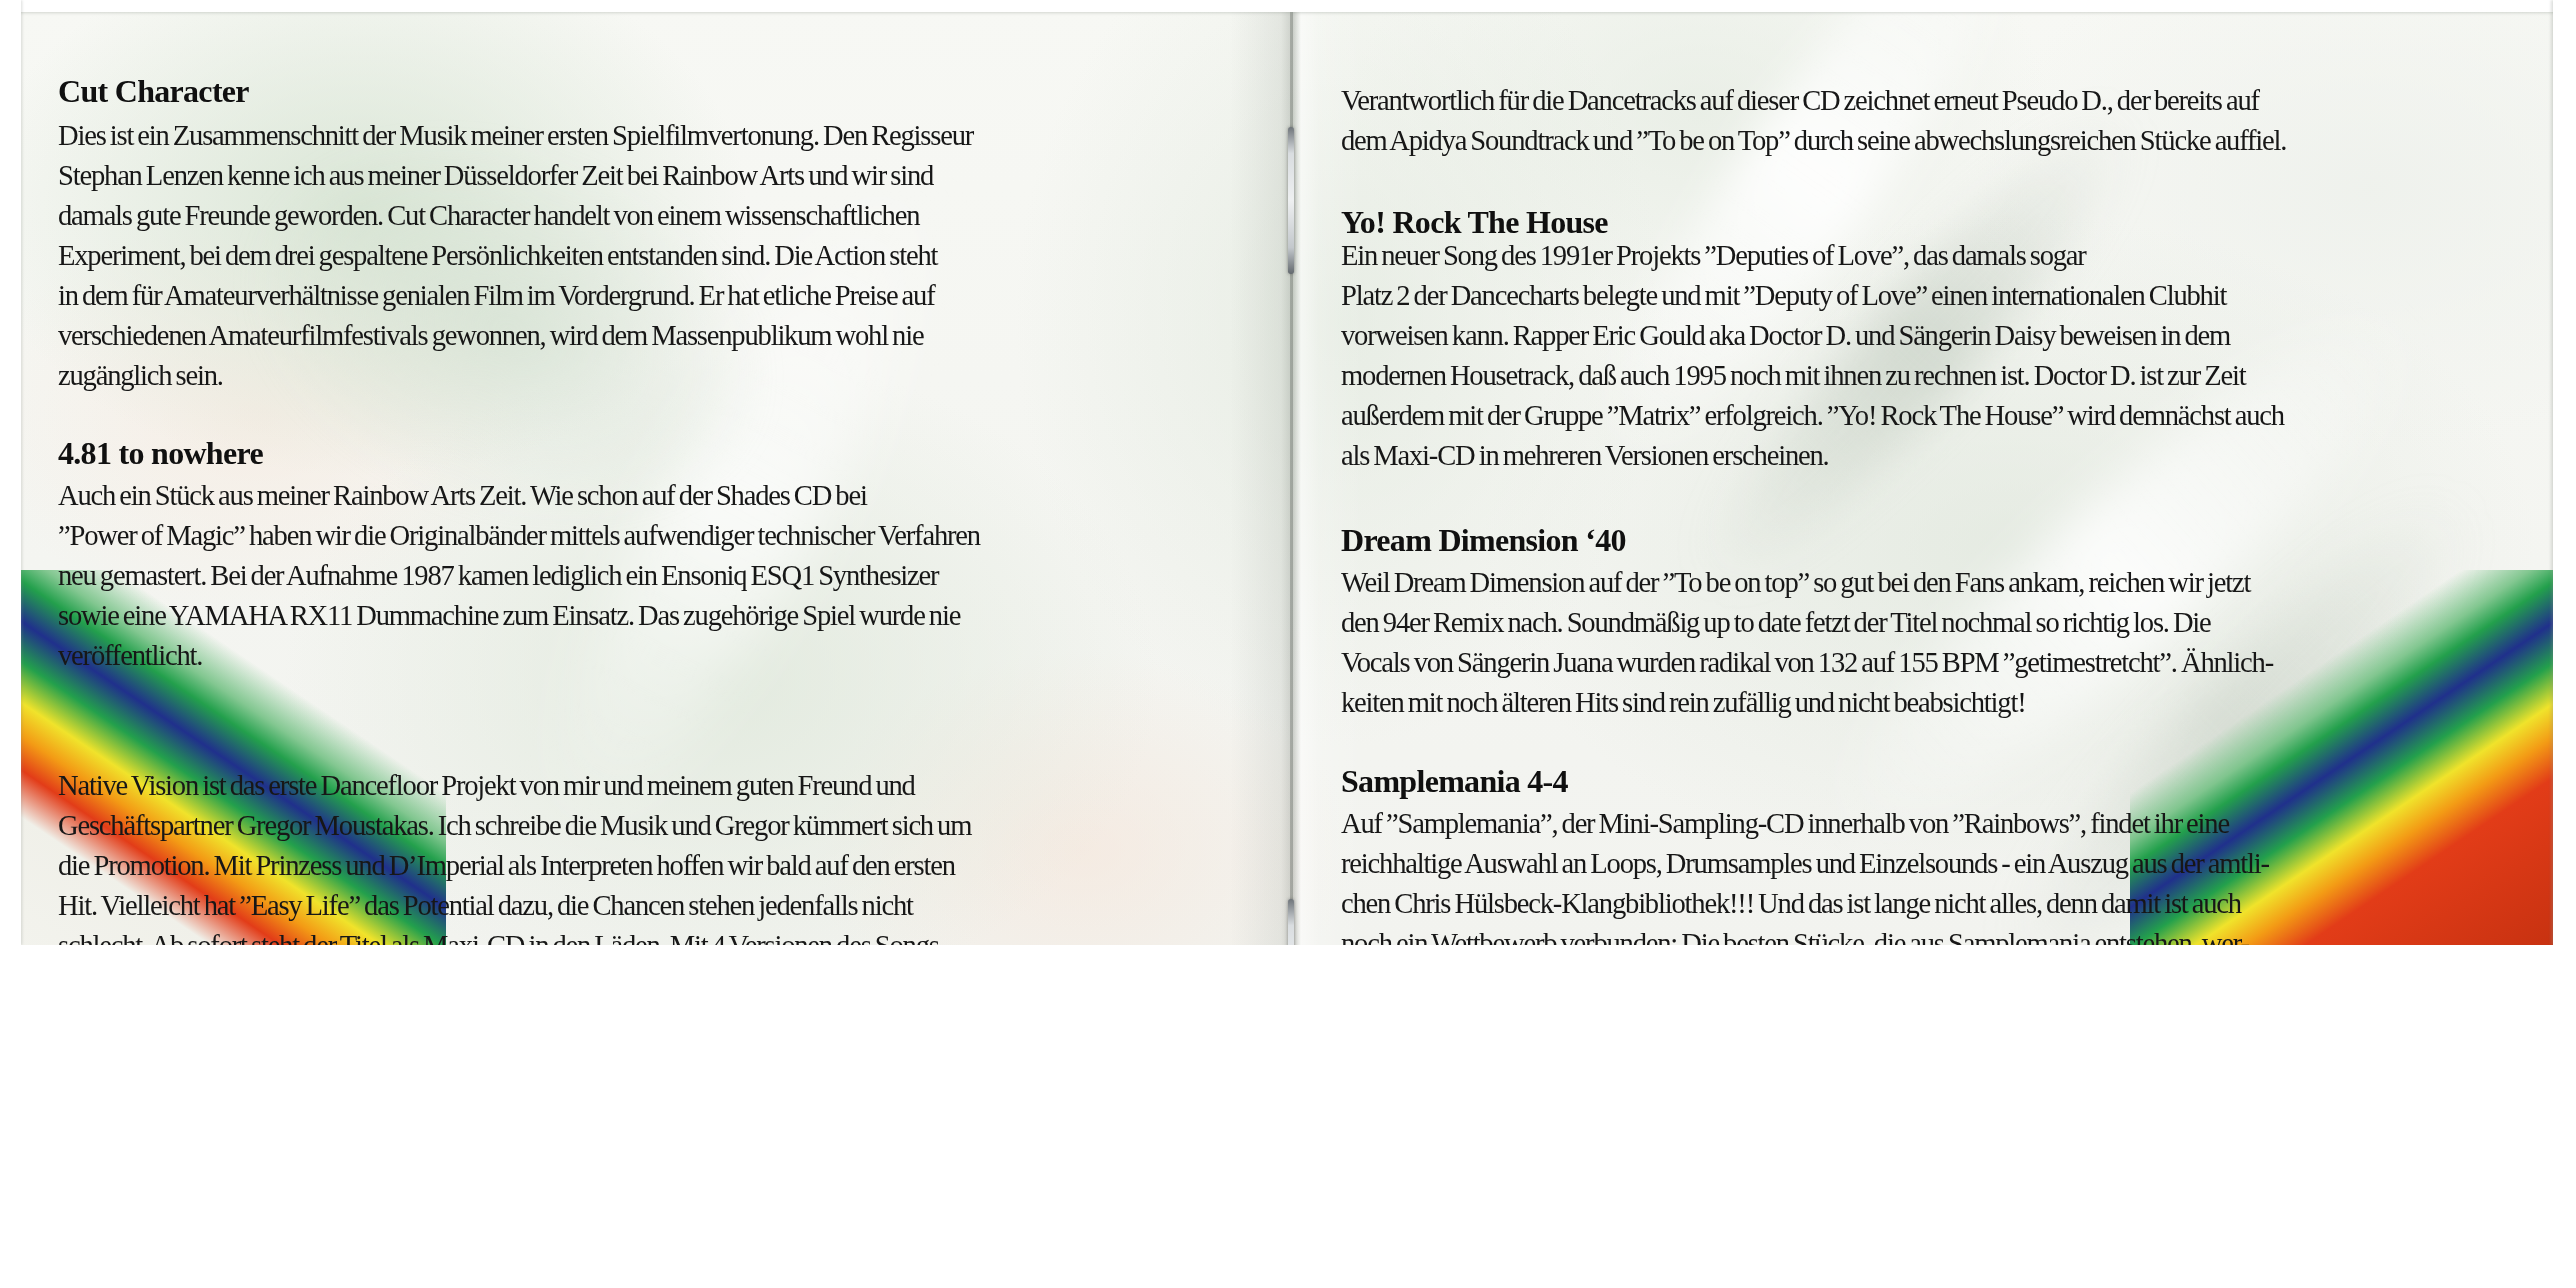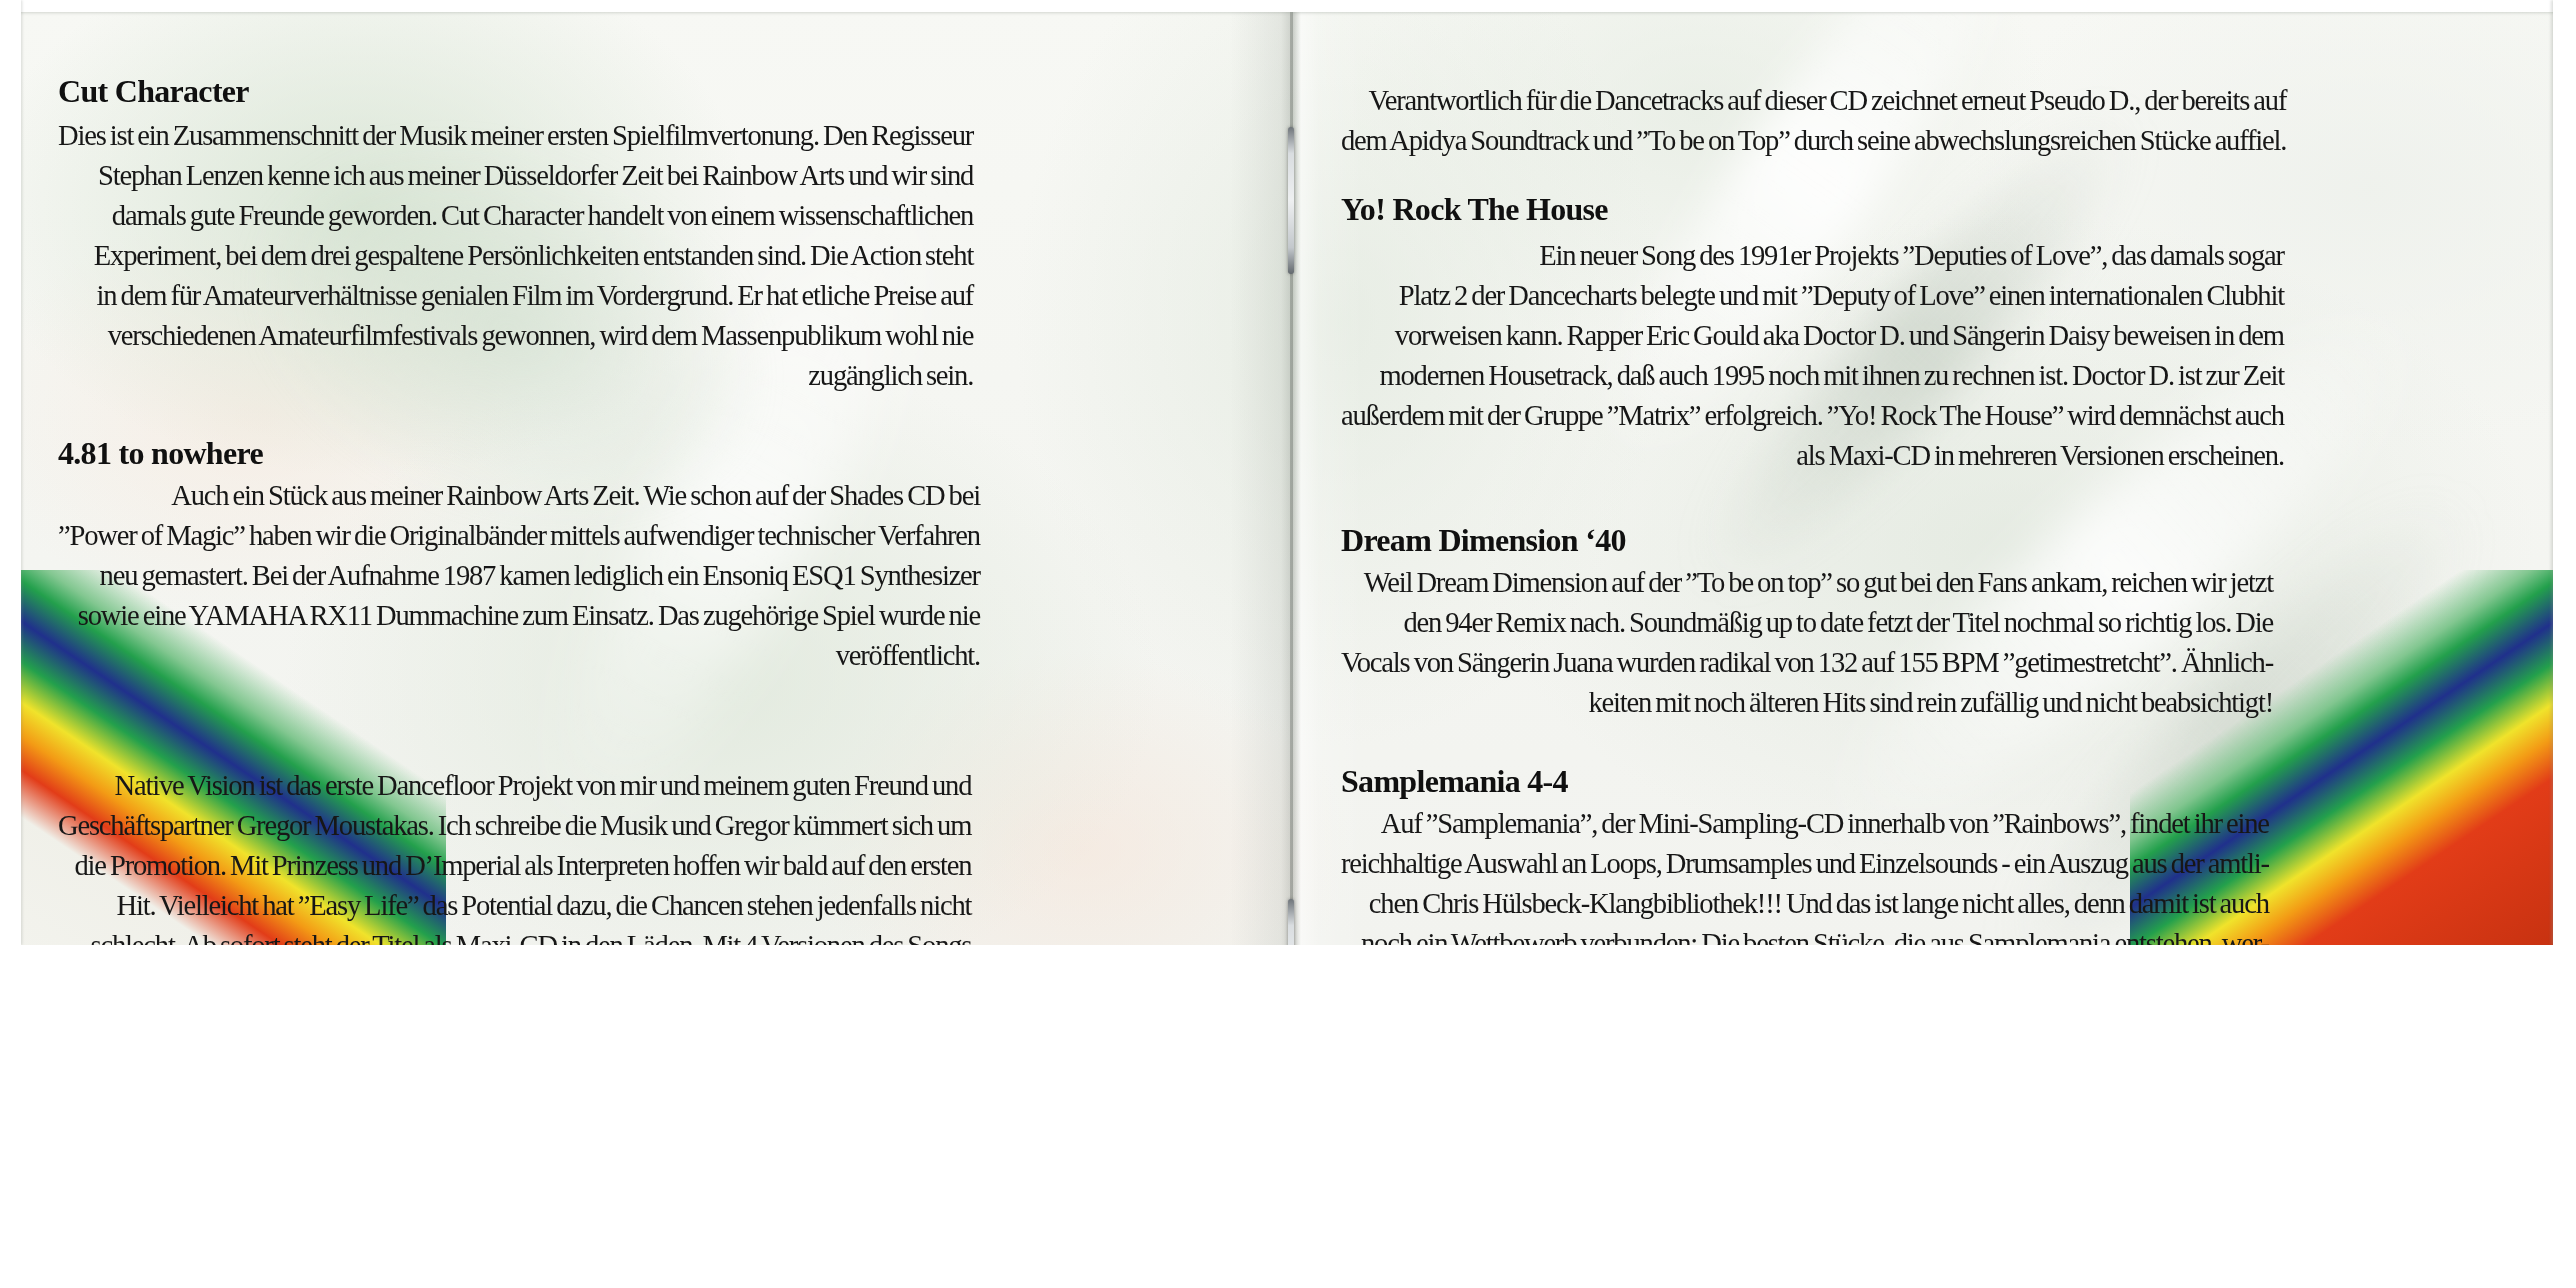--- a/index.html
+++ b/index.html
@@ -42,21 +42,21 @@
   
   .frame{position:absolute;background:#ffffff;}
   .frame-top{left:0;top:0;width:100%;height:11.6px;box-shadow:0 1.8px 2.7px rgba(140,145,140,.35);}
   .frame-bottom{left:0;top:1273px;width:100%;height:15px;box-shadow:0 -1.8px 2.7px rgba(120,125,120,.45);}
   .frame-left{left:0;top:0;width:20.5px;height:100%;box-shadow:1.8px 0 2.7px rgba(140,145,140,.3);}
   .frame-right{left:2553px;top:0;width:23px;height:100%;box-shadow:-1.8px 0 2.7px rgba(140,145,140,.3);}
   
   .page{position:absolute;inset:0;}
   .h{position:absolute;font-size:32px;font-weight:700;letter-spacing:-0.7px;color:#101010;white-space:pre;}
   .b{position:absolute;font-size:28.6px;letter-spacing:-1.2px;word-spacing:-1.8px;line-height:40px;
-     white-space:pre;color:#171717;text-align:right;}
+     white-space:pre;color:#171717;}
   .bold{font-weight:700;}
   .pagenum{position:absolute;font-size:41px;letter-spacing:0;}
   .pagenum-left{left:27px;top:1230px;color:#1d1d1d;}
   .pagenum-right{left:2506px;top:1224px;color:#ffffff;}
 </style>
 </head>
 <body>
 
 <div class="canvas">
 
@@ -120,21 +120,21 @@
     <div class="b" style="left:203px;top:1225px"><span>orientalischen Vocals. Wie auch </span><span class="bold">”El Ritmo”</span><span> am Besten nur nachts anhören!</span></div>
 
     <div class="pagenum pagenum-left">4</div>
   </div>
 
   <div class="page">
 
     <div class="b" style="left:1341px;top:81px">Verantwortlich für die Dancetracks auf dieser CD zeichnet erneut Pseudo D., der bereits auf
 dem Apidya Soundtrack und ”To be on Top” durch seine abwechslungsreichen Stücke auffiel.</div>
 
-    <div class="h" style="left:1341px;top:191px">Yo! Rock The House</div>
+    <div class="h" style="left:1341px;top:204px">Yo! Rock The House</div>
     <div class="b" style="left:1341px;top:236px">Ein neuer Song des 1991er Projekts ”Deputies of Love”, das damals sogar
 Platz 2 der Dancecharts belegte und mit ”Deputy of Love” einen internationalen Clubhit
 vorweisen kann. Rapper Eric Gould aka Doctor D. und Sängerin Daisy beweisen in dem
 modernen Housetrack, daß auch 1995 noch mit ihnen zu rechnen ist. Doctor D. ist zur Zeit
 außerdem mit der Gruppe ”Matrix” erfolgreich. ”Yo! Rock The House” wird demnächst auch
 als Maxi-CD in mehreren Versionen erscheinen.</div>
 
     <div class="h" style="left:1341px;top:522px">Dream Dimension ‘40</div>
     <div class="b" style="left:1341px;top:563px">Weil Dream Dimension auf der ”To be on top” so gut bei den Fans ankam, reichen wir jetzt
 den 94er Remix nach. Soundmäßig up to date fetzt der Titel nochmal so richtig los. Die

